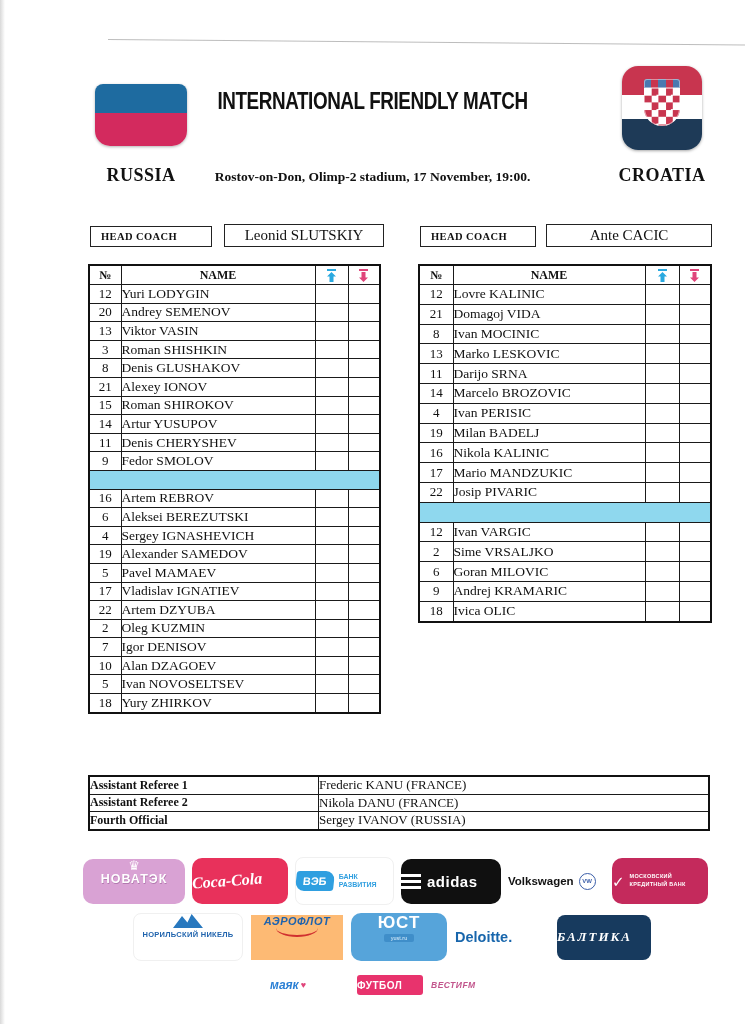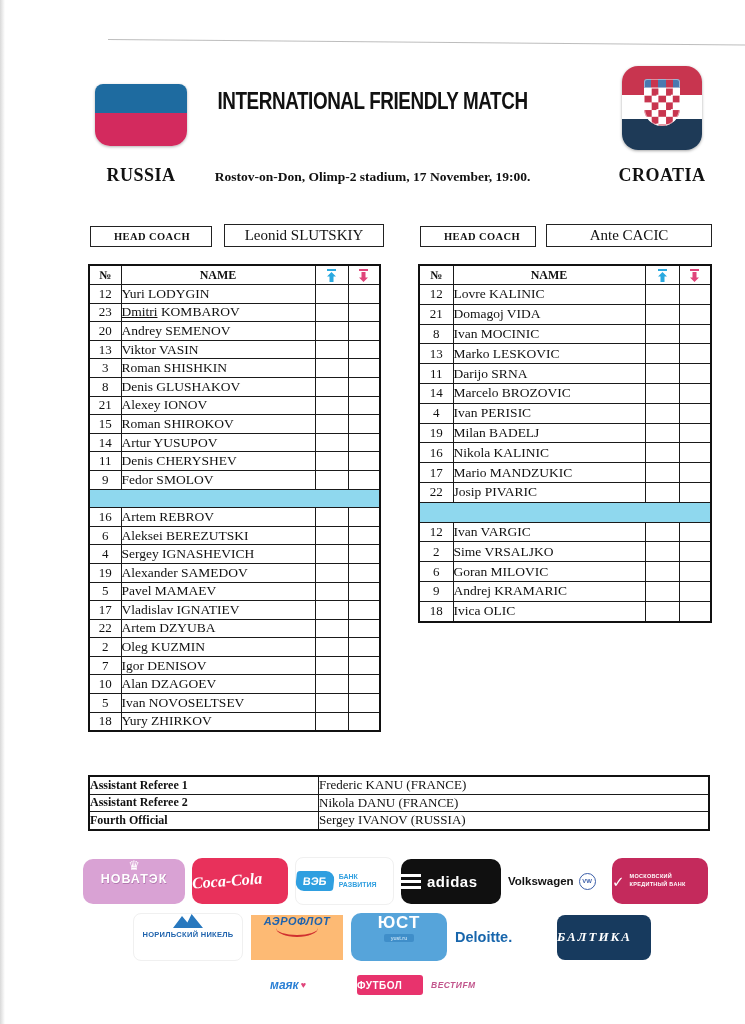--- a/index.html
+++ b/index.html
@@ -30,21 +30,21 @@
         font-family:"Liberation Sans","DejaVu Sans",sans-serif;font-weight:bold;
         font-size:23px;letter-spacing:-.5px;transform:scaleX(.82);}
   .team-label{position:absolute;top:165px;font-weight:bold;font-size:18px;letter-spacing:.5px;text-align:center;}
   .team-label.home{left:95px;width:92px;}
   .team-label.away{left:606px;width:112px;}
   .match-info{position:absolute;left:0;top:169px;width:100%;text-align:center;
         font-weight:bold;font-size:13.5px;}
 
   
   .cbox{position:absolute;border:1.5px solid #222;background:#fff;display:flex;align-items:center;box-sizing:border-box;}
-  .cbox.lbl{font-weight:bold;font-size:10.5px;letter-spacing:.4px;padding-left:23px;}
+  .cbox.lbl{font-weight:bold;font-size:10.5px;letter-spacing:.4px;padding-left:10px;}
   .cbox.val{justify-content:center;font-size:15px;}
   #hc-home-lbl{left:90px;top:226px;width:122px;height:21px;}
   #hc-home-val{left:224px;top:224px;width:160px;height:23px;}
   #hc-away-lbl{left:420px;top:226px;width:116px;height:21px;}
   #hc-away-val{left:546px;top:224px;width:166px;height:23px;}
 
   
   table.squad{position:absolute;border-collapse:collapse;table-layout:fixed;
         border:2px solid #111;background:#fff;}
   table.squad th,table.squad td{border:1px solid #1a1a1a;padding:0;overflow:hidden;white-space:nowrap;}
@@ -191,26 +191,20 @@
       </tr>
     </thead>
     <tbody>
         <tr>
           <td class="c-no">12</td>
           <td class="c-name">Yuri LODYGIN</td>
           <td class="c-mark"></td>
           <td class="c-mark"></td>
         </tr>
         <tr>
-          <td class="c-no">23</td>
-          <td class="c-name"><u>Dmitri</u> KOMBAROV</td>
-          <td class="c-mark"></td>
-          <td class="c-mark"></td>
-        </tr>
-        <tr>
           <td class="c-no">20</td>
           <td class="c-name">Andrey SEMENOV</td>
           <td class="c-mark"></td>
           <td class="c-mark"></td>
         </tr>
         <tr>
           <td class="c-no">13</td>
           <td class="c-name">Viktor VASIN</td>
           <td class="c-mark"></td>
           <td class="c-mark"></td>

